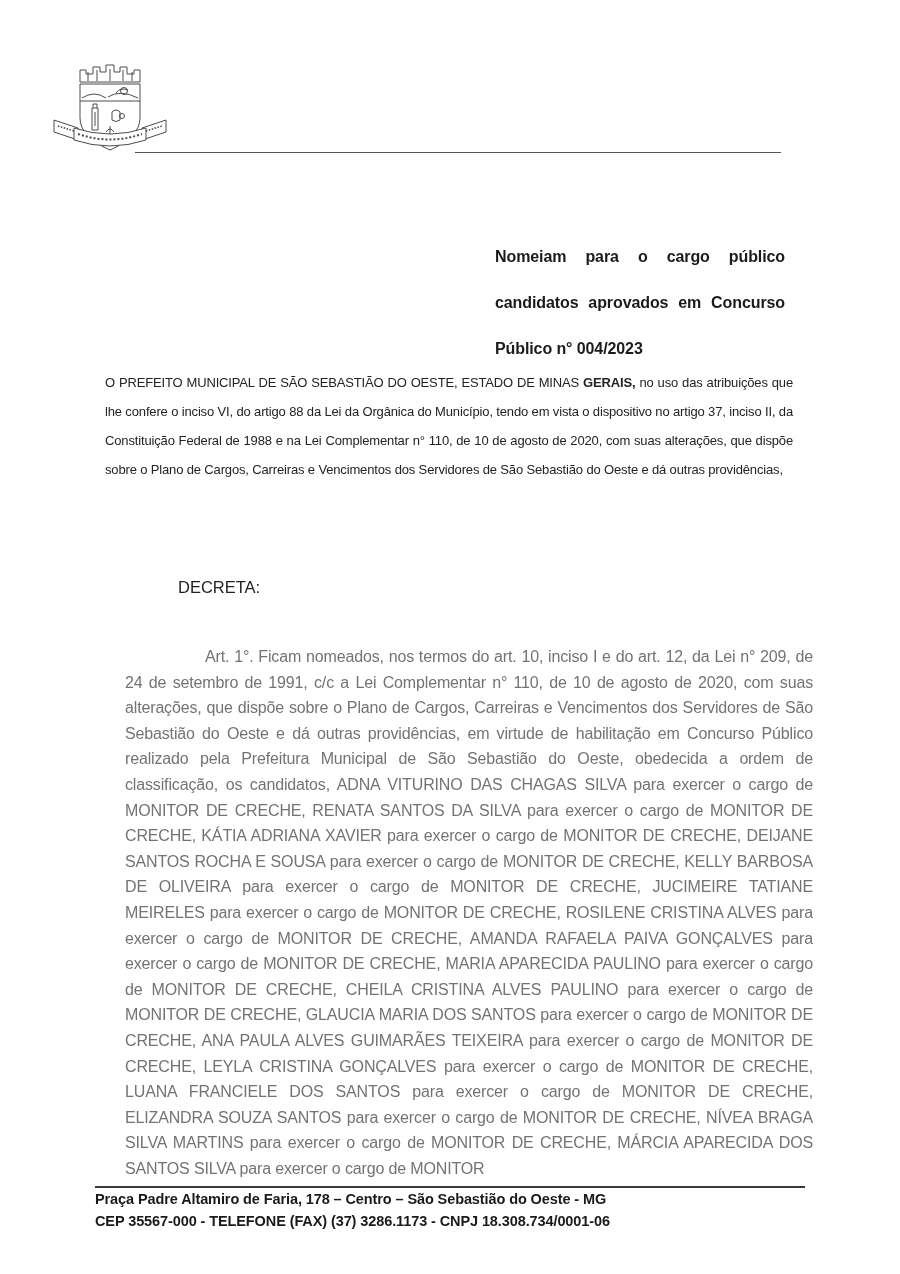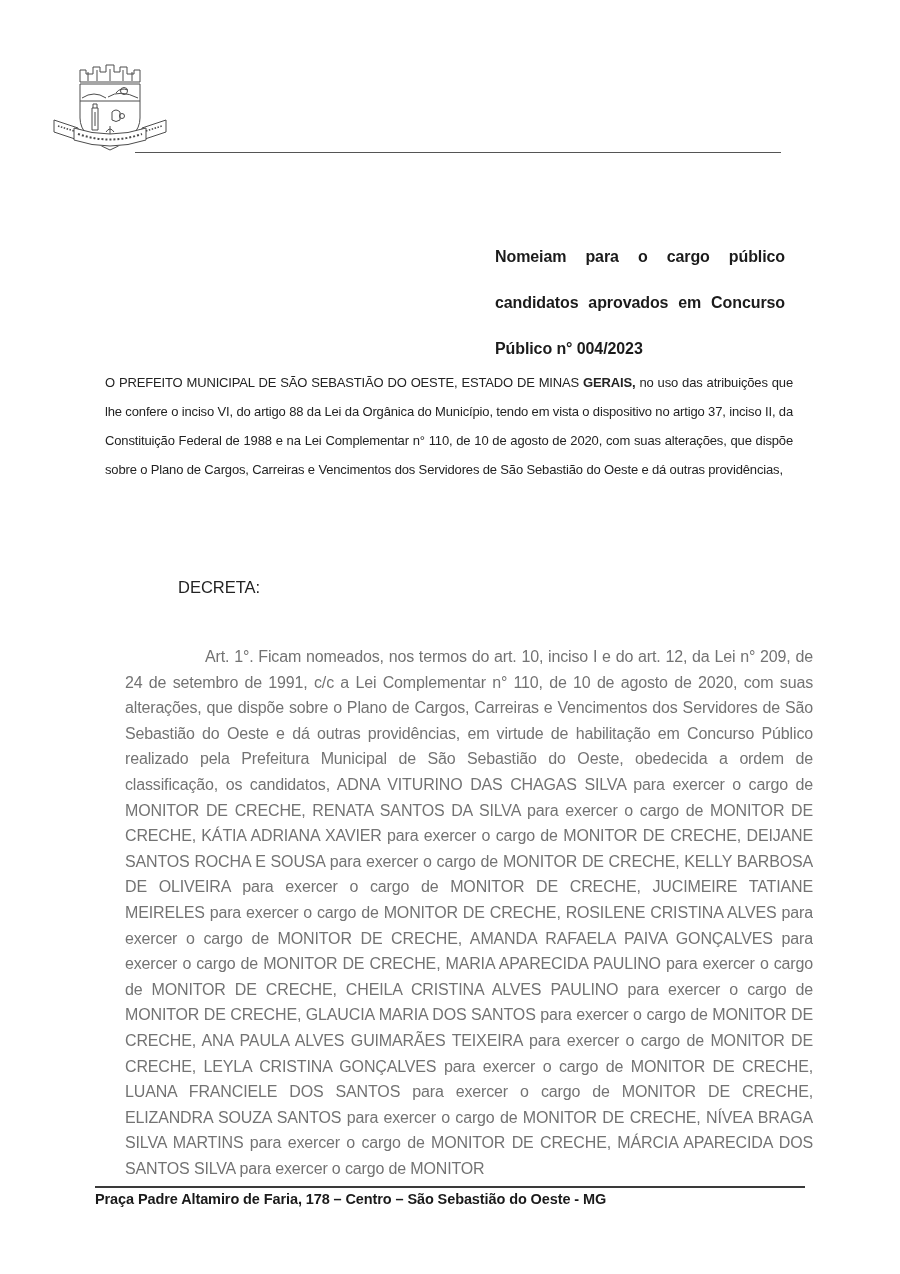--- a/index.html
+++ b/index.html
@@ -108,15 +108,16 @@
 
   <p class="preamble"><span>O PREFEITO MUNICIPAL DE SÃO SEBASTIÃO DO OESTE, ESTADO DE MINAS </span><span class="caps-bold">GERAIS,</span><span> no uso das atribuições que lhe confere o inciso VI, do artigo 88 da Lei da Orgânica do Município, tendo em vista o dispositivo no artigo 37, inciso II, da Constituição Federal de 1988 e na Lei Complementar n° 110, de 10 de agosto de 2020, com suas alterações, que dispõe sobre o Plano de Cargos, Carreiras e Vencimentos dos Servidores de São Sebastião do Oeste e dá outras providências,</span></p>
 
   <p class="decreta"><span>DECRETA:</span></p>
 
   <p class="article">Art. 1°. Ficam nomeados, nos termos do art. 10, inciso I e do art. 12, da Lei n° 209, de 24 de setembro de 1991, c/c a Lei Complementar n° 110, de 10 de agosto de 2020, com suas alterações, que dispõe sobre o Plano de Cargos, Carreiras e Vencimentos dos Servidores de São Sebastião do Oeste e dá outras providências, em virtude de habilitação em Concurso Público realizado pela Prefeitura Municipal de São Sebastião do Oeste, obedecida a ordem de classificação, os candidatos, ADNA VITURINO DAS CHAGAS SILVA para exercer o cargo de MONITOR DE CRECHE, RENATA SANTOS DA SILVA para exercer o cargo de MONITOR DE CRECHE, KÁTIA ADRIANA XAVIER para exercer o cargo de MONITOR DE CRECHE, DEIJANE SANTOS ROCHA E SOUSA para exercer o cargo de MONITOR DE CRECHE, KELLY BARBOSA DE OLIVEIRA para exercer o cargo de MONITOR DE CRECHE, JUCIMEIRE TATIANE MEIRELES para exercer o cargo de MONITOR DE CRECHE, ROSILENE CRISTINA ALVES para exercer o cargo de MONITOR DE CRECHE, AMANDA RAFAELA PAIVA GONÇALVES para exercer o cargo de MONITOR DE CRECHE, MARIA APARECIDA PAULINO para exercer o cargo de MONITOR DE CRECHE, CHEILA CRISTINA ALVES PAULINO para exercer o cargo de MONITOR DE CRECHE, GLAUCIA MARIA DOS SANTOS para exercer o cargo de MONITOR DE CRECHE, ANA PAULA ALVES GUIMARÃES TEIXEIRA para exercer o cargo de MONITOR DE CRECHE, LEYLA CRISTINA GONÇALVES para exercer o cargo de MONITOR DE CRECHE, LUANA FRANCIELE DOS SANTOS para exercer o cargo de MONITOR DE CRECHE, ELIZANDRA SOUZA SANTOS para exercer o cargo de MONITOR DE CRECHE, NÍVEA BRAGA SILVA MARTINS para exercer o cargo de MONITOR DE CRECHE, MÁRCIA APARECIDA DOS SANTOS SILVA para exercer o cargo de MONITOR</p>
 
   <div class="footer-rule"></div>
   <div class="page-footer">
     <p>Praça Padre Altamiro de Faria, 178 – Centro – São Sebastião do Oeste - MG</p>
+    <p>CEP 35567-000 - TELEFONE (FAX) (37) 3286.1173 - CNPJ 18.308.734/0001-06</p>
   </div>
 
 </div>
 
 </body></html>

